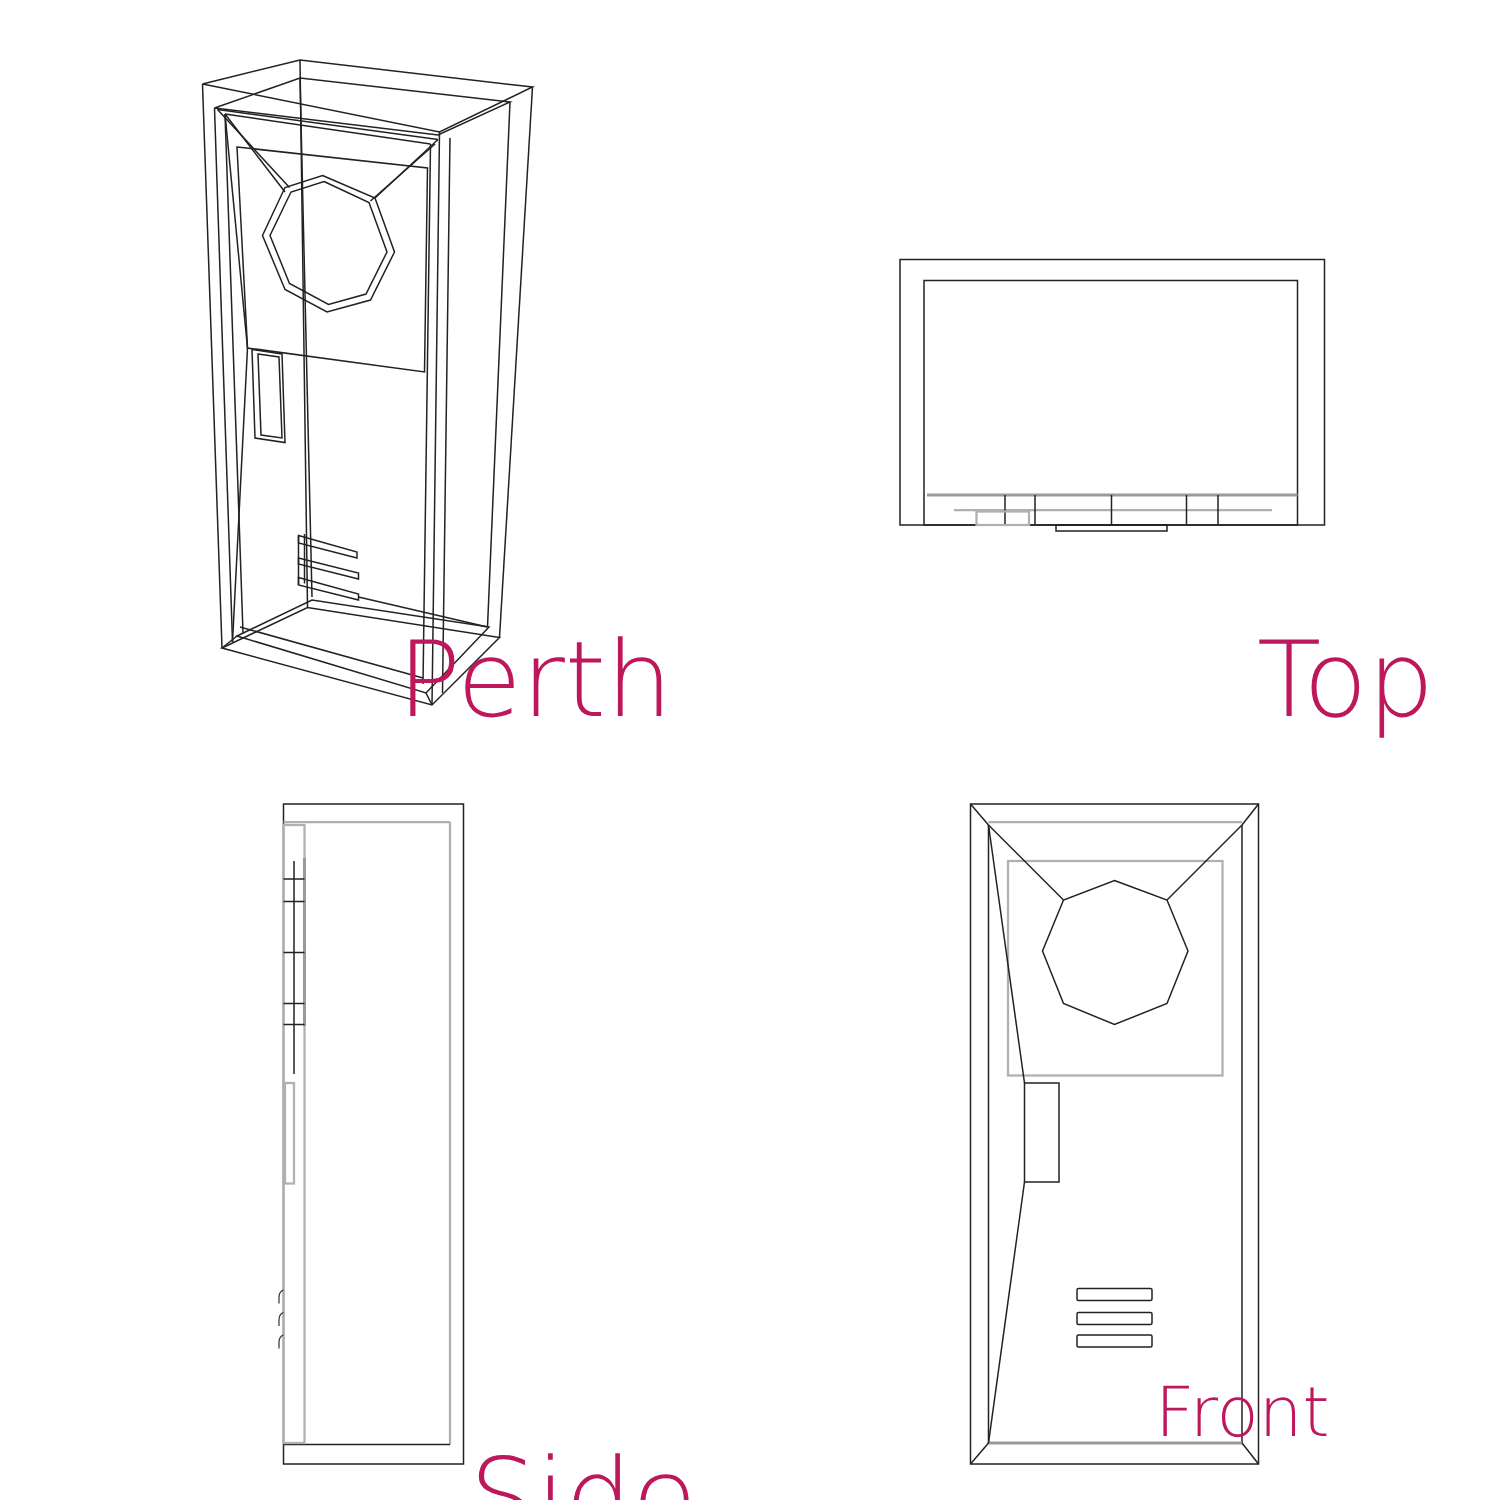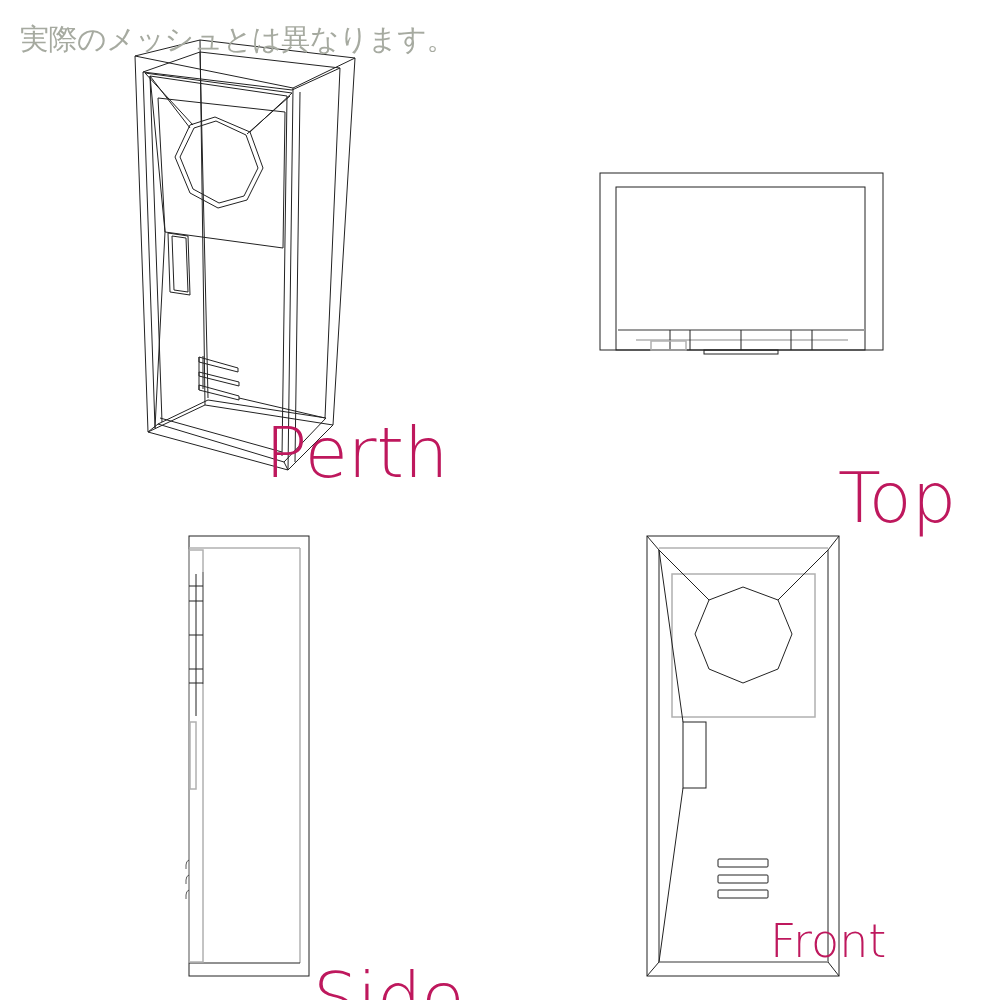--- a/index.html
+++ b/index.html
@@ -14,21 +14,20 @@
                   font-weight: 300; line-height: 1; white-space: nowrap; }
     .caption { position: absolute; left: 20px; top: 22px; color: #a6aaa0;
                font-family: "DejaVu Sans", sans-serif; font-size: 29px; line-height: 35px;
                letter-spacing: -0.5px; z-index: 2; }
     .caption div { white-space: nowrap; }
   </style>
 </head>
 <body>
 
 <div class="caption">
-  <div>実際のメッシュとは異なります。</div>
 </div>
 
 <svg id="canvas" viewBox="0 0 1000 1000" xmlns="http://www.w3.org/2000/svg">
 
   <g>
 
     <polygon class="wire" points="135,56 200,40 355,58 293,88"></polygon>
     <polygon class="wire" points="143,72 200,52 340,68 292,90"></polygon>
 
     <line class="wire" x1="135" y1="56" x2="148" y2="432"></line>
@@ -126,15 +125,15 @@
     <line class="wire" x1="659" y1="550" x2="683" y2="722"></line>
     <line class="wire" x1="683" y1="788" x2="659" y2="962"></line>
     <rect class="wire" x="683" y="722" width="23" height="66"></rect>
     <rect class="wire" x="718" y="859" width="50" height="8" rx="1"></rect>
     <rect class="wire" x="718" y="875" width="50" height="8" rx="1"></rect>
     <rect class="wire" x="718" y="890" width="50" height="8" rx="1"></rect>
   </g>
 </svg>
 
 <div class="view-label" style="left:265px; top:418px; font-size:70px;">Perth</div>
-<div class="view-label" style="left:838px; top:418px; font-size:70px;margin-top:45px;">Top</div>
+<div class="view-label" style="left:838px; top:418px; font-size:70px;">Top</div>
 <div class="view-label" style="left:313px; top:963px; font-size:70px;">Side</div>
 <div class="view-label" style="left:770px; top:918px; font-size:46px;">Front</div>
 
 </body></html>

